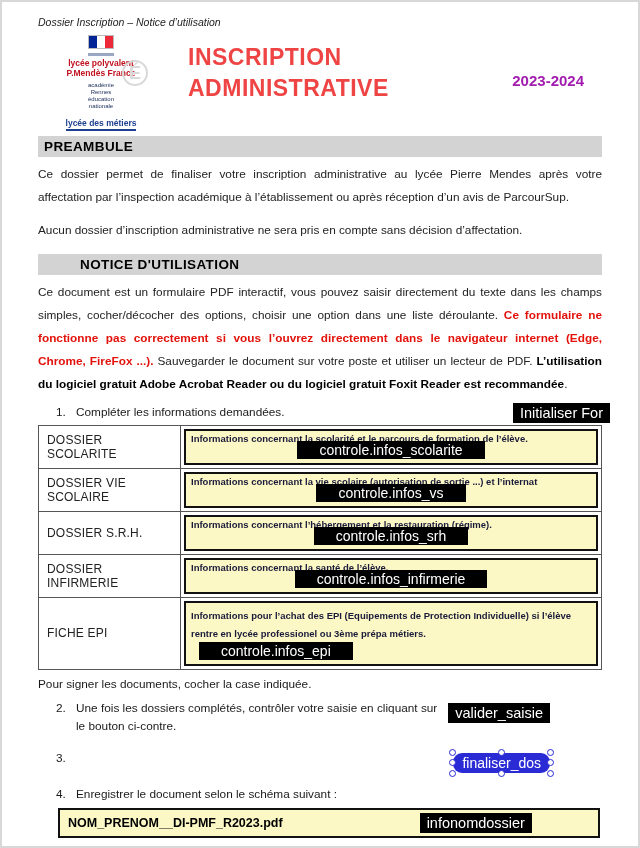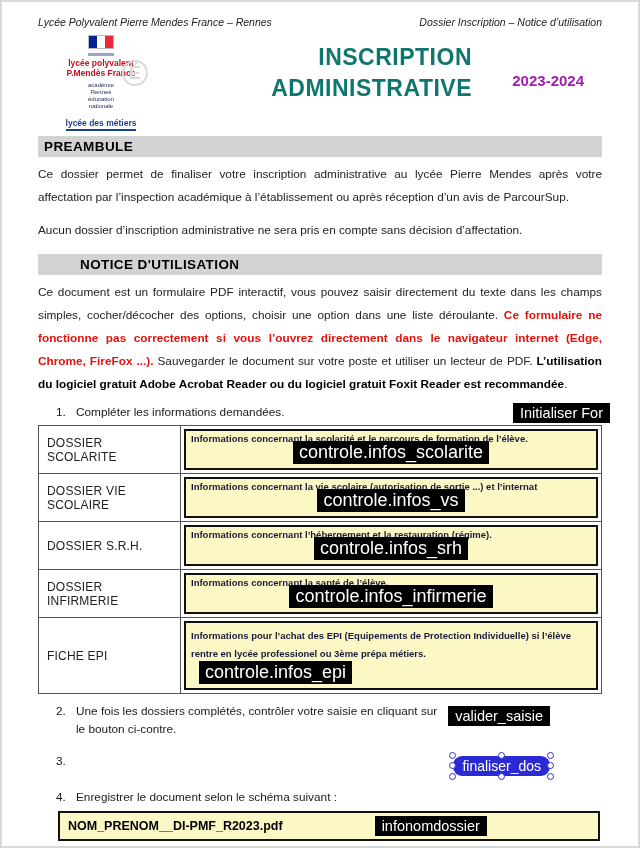--- a/index.html
+++ b/index.html
@@ -18,22 +18,22 @@
   .logo { position:absolute; left:20px; top:2px; width:86px; text-align:center; }
   .flag { display:inline-flex; width:26px; height:14px; border:1px solid #bbb; }
   .flag span { flex:1; }
   .flag .b { background:#002395; } .flag .w { background:#fff; } .flag .r { background:#ed2939; }
   .flag-sub { height:3px; width:26px; margin:1px auto 2px auto; background:#9aa7c4; }
   .logo-red { color:#c1121f; font-weight:bold; font-size:8.5px; line-height:10px; }
   .logo-watermark { position:absolute; right:-4px; top:26px; width:26px; height:26px; border:2px solid #d9d9d9;
     border-radius:50%; color:#d9d9d9; font-size:18px; font-weight:bold; line-height:23px; text-align:center; }
   .logo-small { color:#20315e; font-size:6px; line-height:7px; margin-top:4px; }
   .logo-metiers { margin-top:8px; color:#1d3f8f; font-weight:bold; font-size:8.5px; border-bottom:2px solid #1d3f8f; display:inline-block; padding-bottom:1px; }
-  .doc-title { position:absolute; left:150px; right:130px; top:10px; text-align:right;
-    font-weight:bold; font-size:23px; line-height:31px; letter-spacing:0.5px; color:#0f766e; }
+  .doc-title { position:absolute; left:150px; right:130px; top:10px; text-align:left;
+    font-weight:bold; font-size:23px; line-height:31px; letter-spacing:0.5px; color:#ef4444; }
   .year { position:absolute; right:18px; top:40px; font-weight:bold; font-size:15px; color:#a21caf; }
 
   
   .bar { background:#d3d3d3; font-weight:bold; font-size:13.5px; color:#000;
     padding:3px 6px; letter-spacing:0.4px; }
 
   
   .para { font-size:11.8px; line-height:23px; text-align:justify; color:#222; margin-top:6px; }
   .red { color:#e3120b; font-weight:bold; }
   .bold { font-weight:bold; color:#000; }
@@ -47,50 +47,49 @@
   .step1-row .chip { margin-right:-8px; position:relative; z-index:2; }
 
   
   table.doss { width:100%; border-collapse:collapse; margin-top:2px; }
   table.doss td { border:1px solid #555; }
   td.rowlab { width:142px; font-size:12px; color:#222; padding:6px 6px 6px 8px; letter-spacing:0.2px; background:#fff; }
   td.rowval { padding:3px; }
   .yellowbox { background:#fcf8c6; border:2px solid #111; padding:2px 5px 4px 5px; min-height:34px; }
   .yb-desc { font-size:9.5px; font-weight:bold; color:#1a1a3a; line-height:12px; display:block; }
   .yb-chip { display:block; width:max-content; margin:-4px auto 0 auto; background:#000; color:#fff;
-     font-size:18px; padding:1px 6px; position:relative; }
+     font-size:14px; padding:1px 22px; position:relative; }
   .yb-inline .yb-desc { display:inline; }
   .yb-inline .yb-chip { display:inline-block; margin:0 0 0 8px; vertical-align:middle; }
 
   
   .note { font-size:11.8px; margin-top:7px; }
   .steps2 { position:relative; }
   .s-left { width:400px; }
   .warn { background:#ffff00; color:#e3120b; font-weight:bold; }
   .chip-col { margin-left:auto; margin-right:52px; margin-top:4px; }
   .bluechip { position:relative; background:#2b2bd6; color:#fff; font-size:14px; padding:2px 9px;
     border-radius:9px; white-space:nowrap; }
   .handle { position:absolute; width:7px; height:7px; background:#fff; border:1.5px solid #2b2bd6; border-radius:50%; }
   .h-tl{left:-4px;top:-4px;} .h-tc{left:50%;margin-left:-4px;top:-4px;} .h-tr{right:-4px;top:-4px;}
   .h-ml{left:-4px;top:50%;margin-top:-4px;} .h-mr{right:-4px;top:50%;margin-top:-4px;}
   .h-bl{left:-4px;bottom:-4px;} .h-bc{left:50%;margin-left:-4px;bottom:-4px;} .h-br{right:-4px;bottom:-4px;}
 
   .filebox { margin:5px 0 8px 20px; width:542px; background:#fcf8c6; border:2px solid #111;
-    display:flex; align-items:center; padding:3px 8px; }
+    display:flex; align-items:center; padding:3px 8px;gap:45px; }
   .filebox .fname { font-weight:bold; font-size:12.5px; color:#000; }
   .filebox .chip { margin-left:92px; }
 </style>
 </head>
 <body>
 
 <div class="page">
   <div class="content">
 
     <div class="hdr-row">
-      <span>Lycée Polyvalent Pierre Mendes France – Rennes</span>
       <span>Dossier Inscription – Notice d’utilisation</span>
     </div>
 
     <div class="masthead">
       <div class="logo">
         <span class="flag">
             <span class="b"></span>
             <span class="w"></span>
             <span class="r"></span>
           </span>
@@ -173,20 +172,21 @@
         <td class="rowval">
               <div class="yellowbox yb-inline">
           <span class="yb-desc">Informations pour l’achat des EPI (Equipements de Protection Individuelle) si l’élève rentre en lycée professionel ou 3ème prépa métiers.</span>
           <span class="yb-chip">controle.infos_epi</span>
         </div>
             </td>
       </tr>
     </tbody>
       </table>
 
+    <p class="note">Pour signer les documents, cocher la case indiquée.</p>
 
     <div class="step-row steps2">
       <span class="step-num">2.</span>
       <span class="step-text s-left">Une fois les dossiers complétés, contrôler votre saisie en cliquant sur le bouton ci-contre.</span>
       <span class="chip chip-col">valider_saisie</span>
     </div>
 
     <div class="step-row steps2" style="margin-top:14px;">
       <span class="step-num">3.</span>
       <span class="bluechip chip-col">

